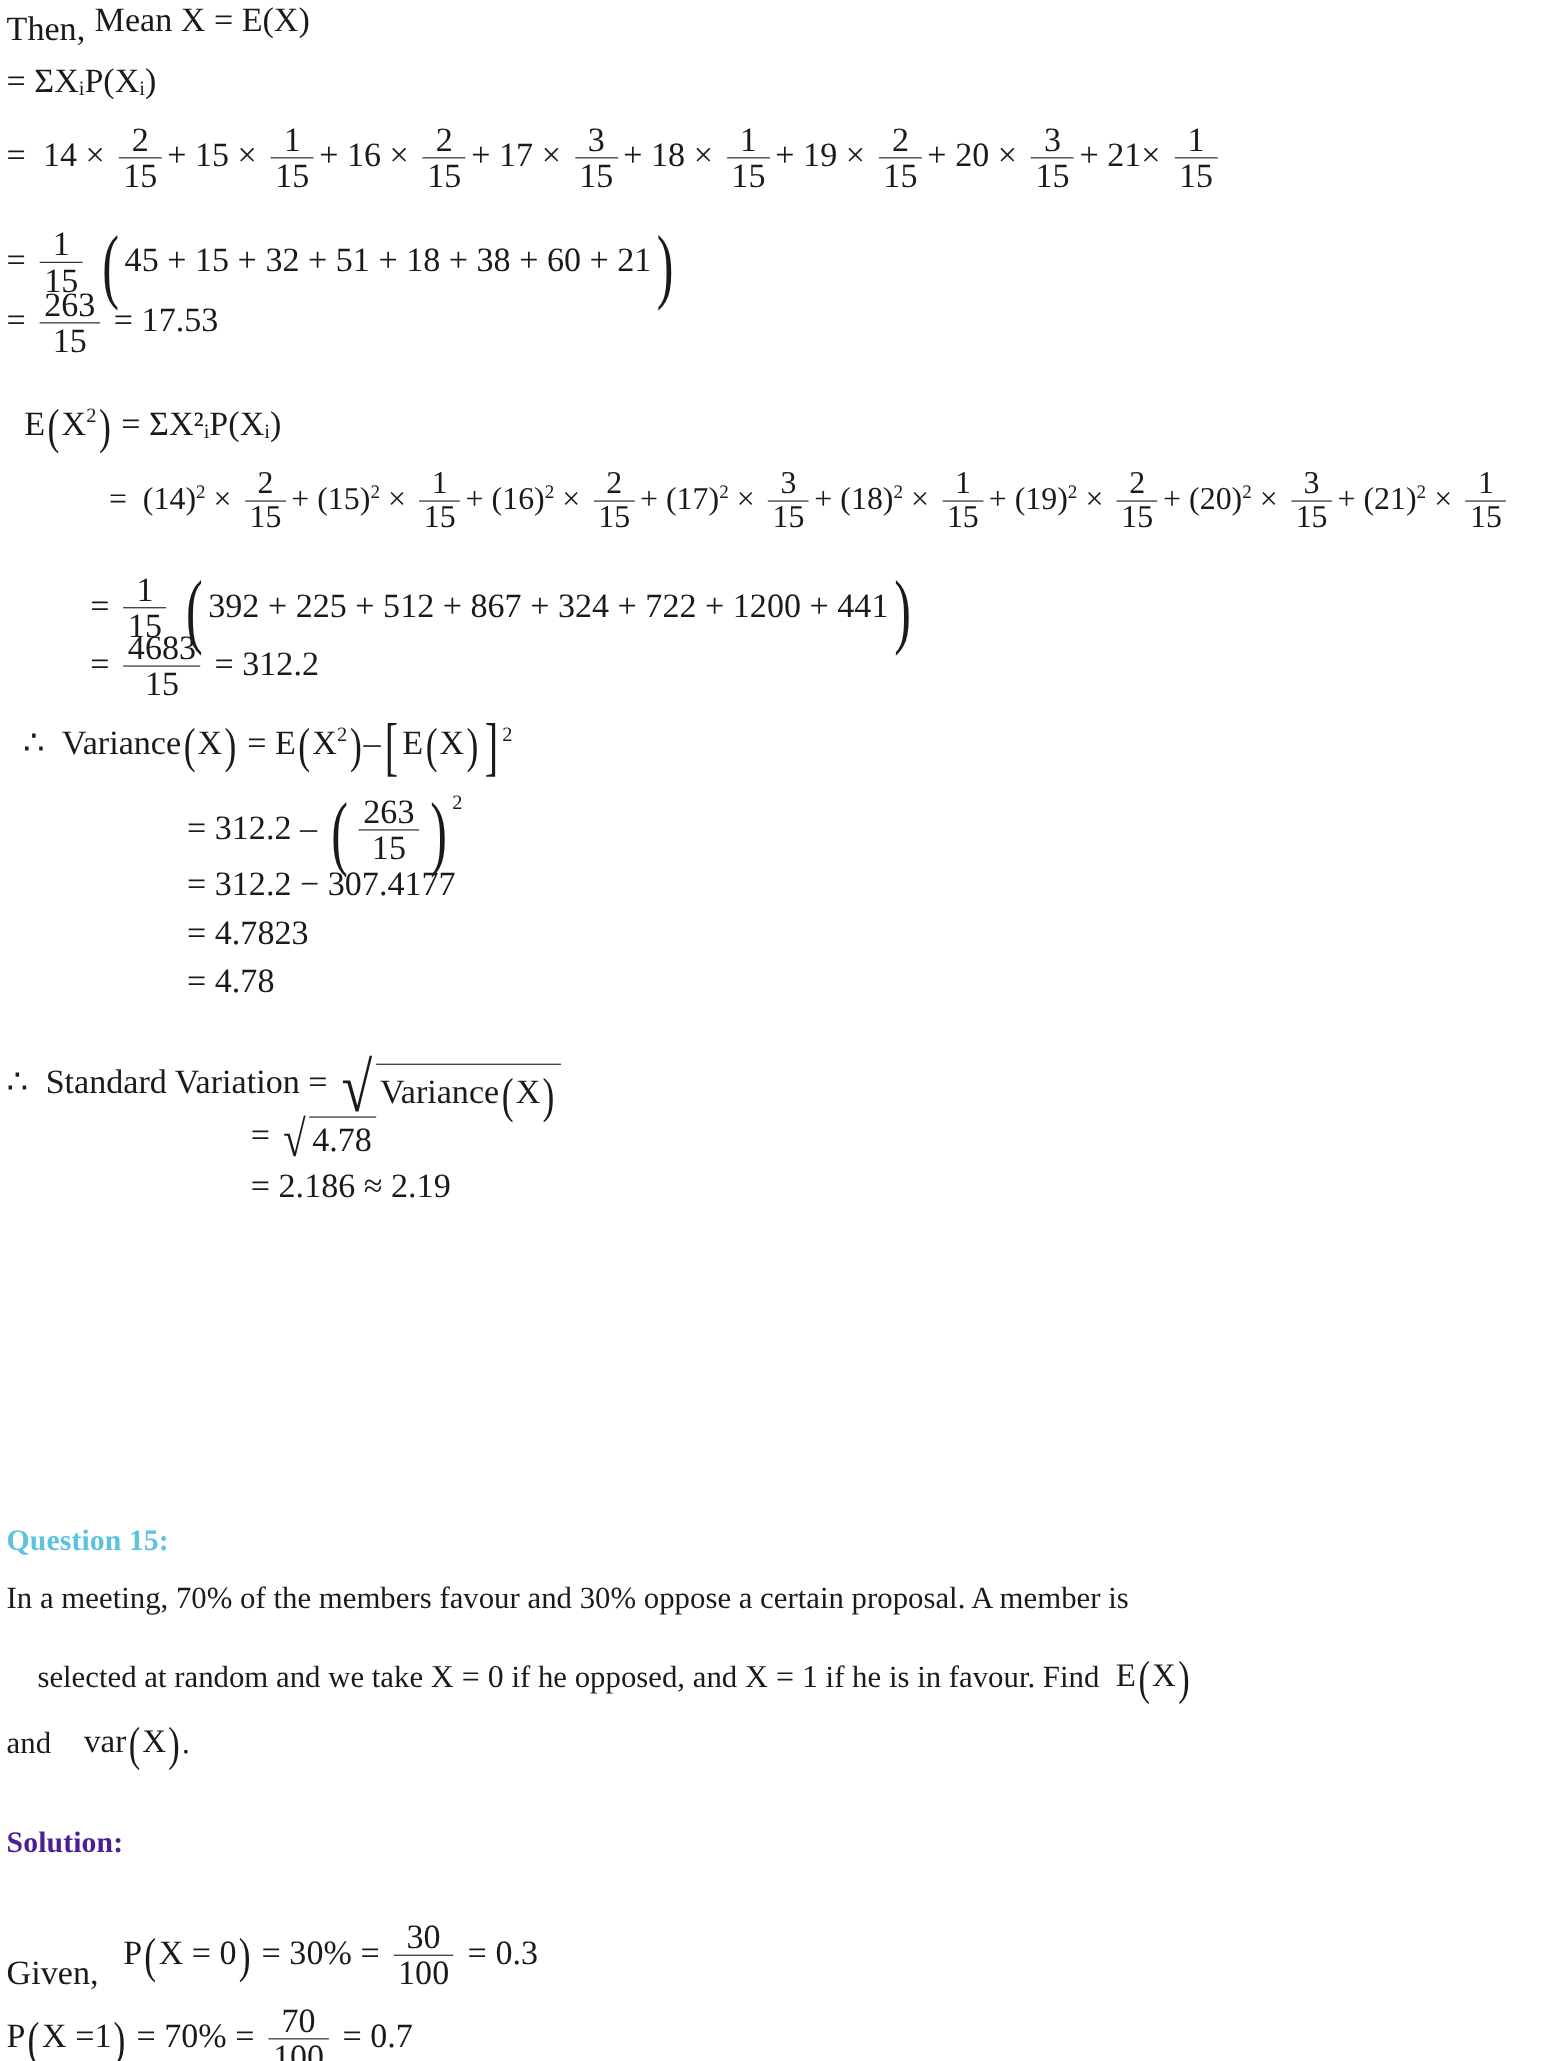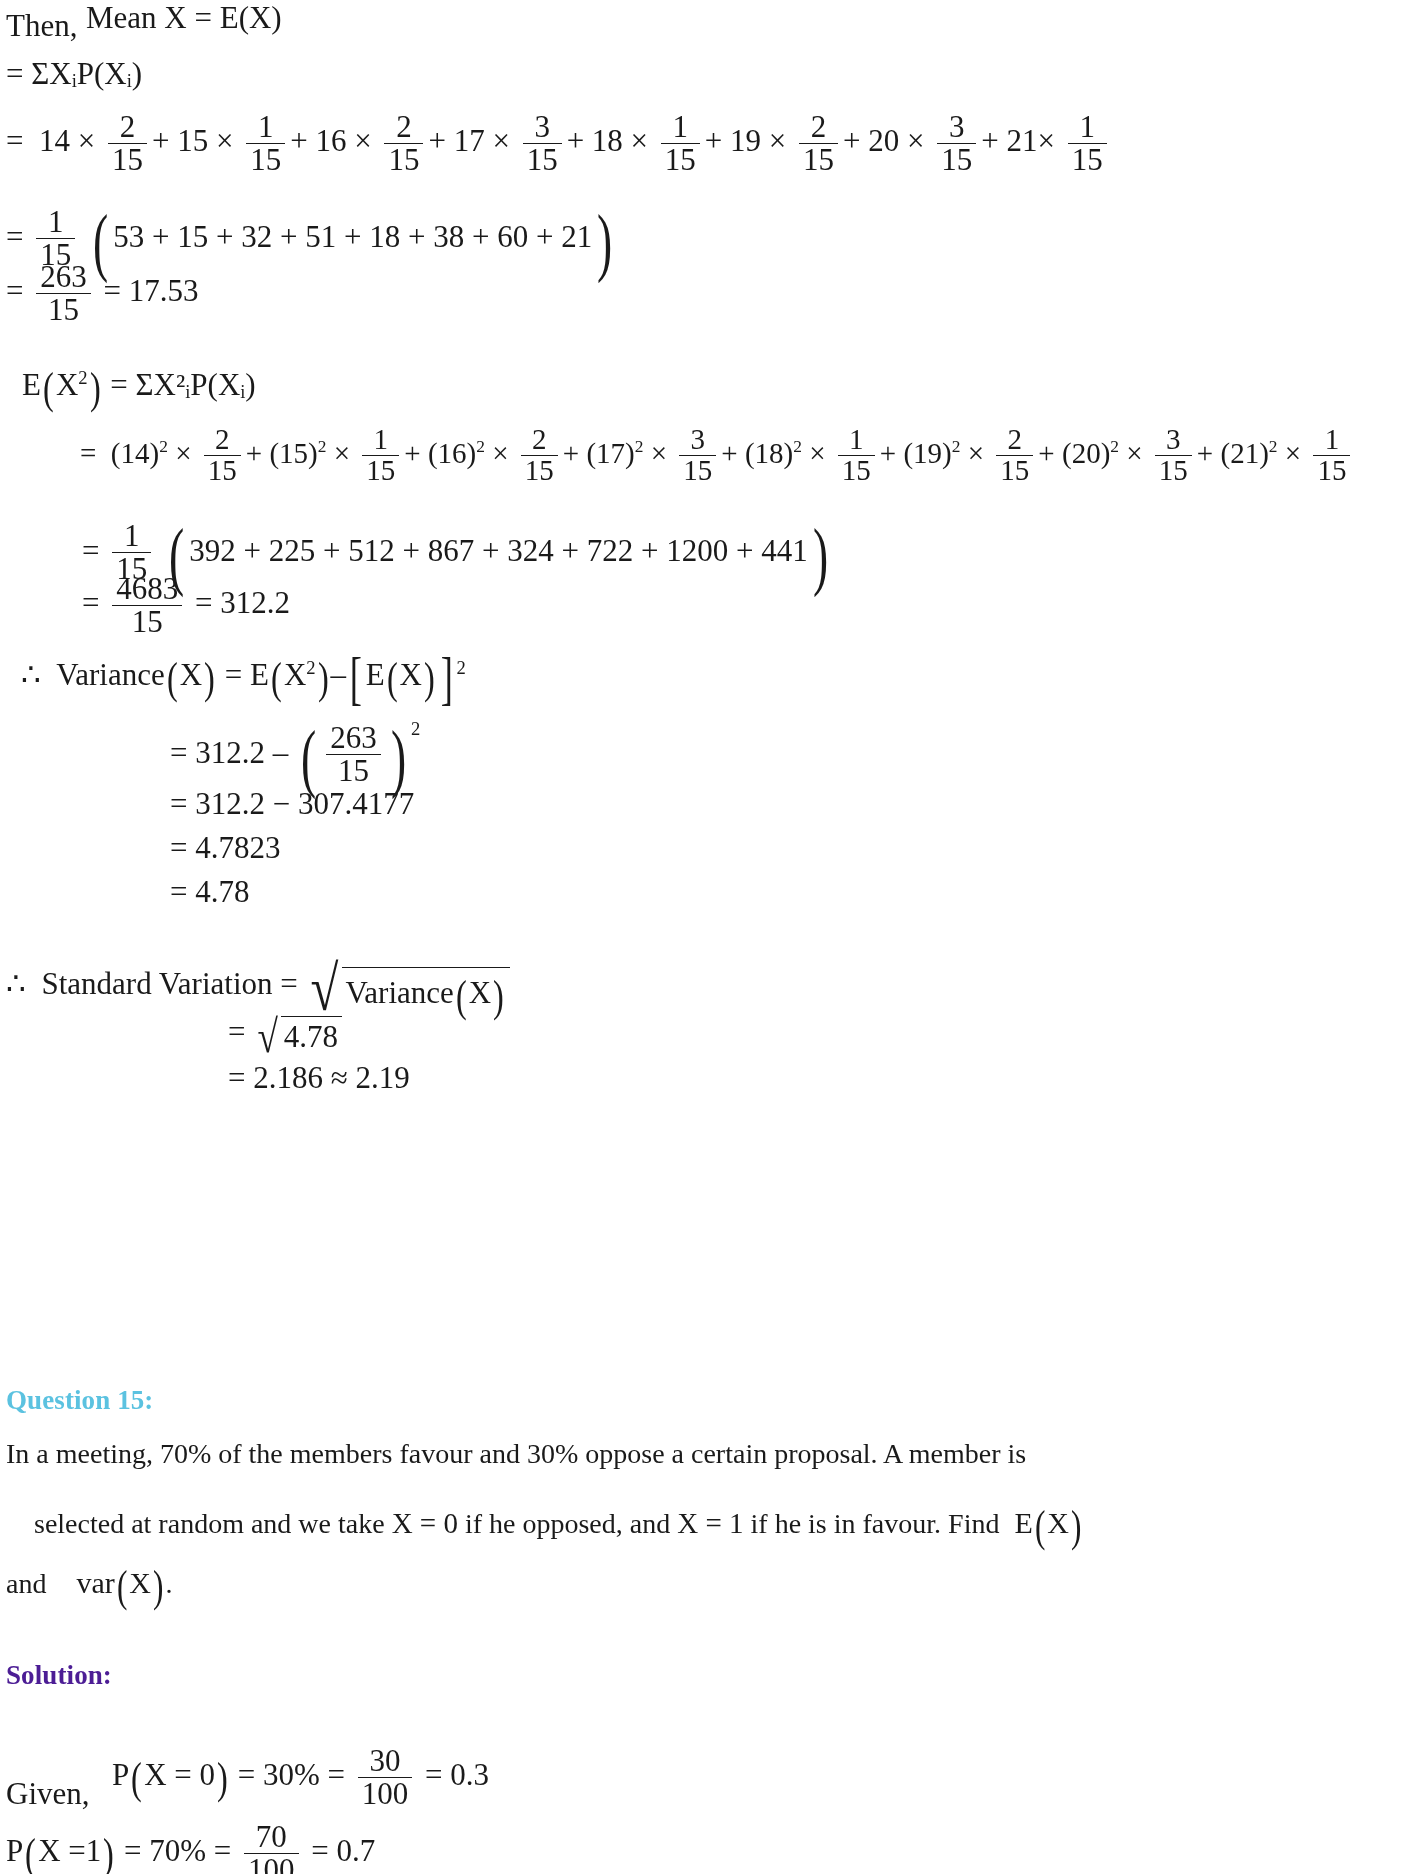--- a/index.html
+++ b/index.html
@@ -79,35 +79,35 @@
       <span class="frac"><span class="num">2</span><span class="den">15</span></span></span>+
     <span><span>20</span> ×
       <span class="frac"><span class="num">3</span><span class="den">15</span></span></span>+
     <span><span>21</span>×
       <span class="frac"><span class="num">1</span><span class="den">15</span></span></span>
   </div>
 
   <div class="mline eq" style="left:6px; top:196px;">
     <span>=</span>
     <span class="frac"><span class="num">1</span><span class="den">15</span></span>
-    <span class="bigparen2">(</span><span><span>53</span> + <span>15</span> + <span>32</span> + <span>51</span> + <span>18</span> + <span>38</span> + <span>60</span> + <span>21</span></span><span class="bigparen2">)</span>
+    <span class="bigparen2">(</span><span><span>45</span> + <span>15</span> + <span>32</span> + <span>51</span> + <span>18</span> + <span>38</span> + <span>60</span> + <span>21</span></span><span class="bigparen2">)</span>
   </div>
 
   <div class="mline eq" style="left:6px; top:262px;">
     <span>=</span>
     <span class="frac"><span class="num">263</span><span class="den">15</span></span>
     <span>= <span>17.53</span></span>
   </div>
 
   <div class="mline eq" style="left:6px; top:362px;margin-left:16px;">
     <span>E<span class="bigparen">(</span>X<span class="sup">2</span><span class="bigparen">)</span></span>
     <span>= ΣX²ᵢP(Xᵢ)</span>
   </div>
 
-  <div class="mline eqs" style="left:80px; top:426px;">
+  <div class="mline eqs" style="left:99px; top:426px;">
     <span>=&nbsp;</span>
     <span>(<span>14</span>)<span class="sup">2</span> ×
       <span class="frac"><span class="num">2</span><span class="den">15</span></span></span>+
     <span>(<span>15</span>)<span class="sup">2</span> ×
       <span class="frac"><span class="num">1</span><span class="den">15</span></span></span>+
     <span>(<span>16</span>)<span class="sup">2</span> ×
       <span class="frac"><span class="num">2</span><span class="den">15</span></span></span>+
     <span>(<span>17</span>)<span class="sup">2</span> ×
       <span class="frac"><span class="num">3</span><span class="den">15</span></span></span>+
     <span>(<span>18</span>)<span class="sup">2</span> ×

